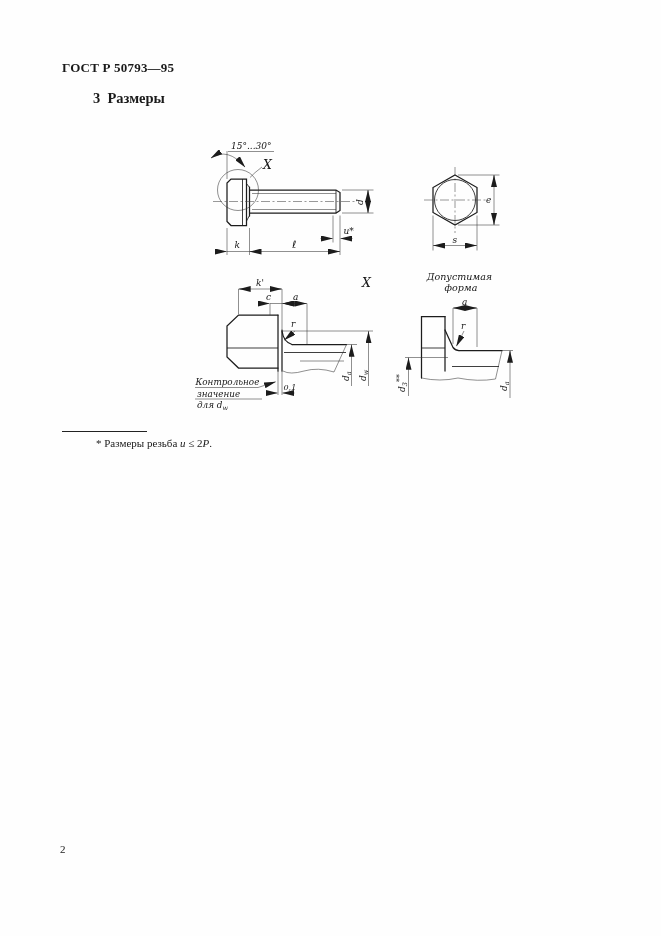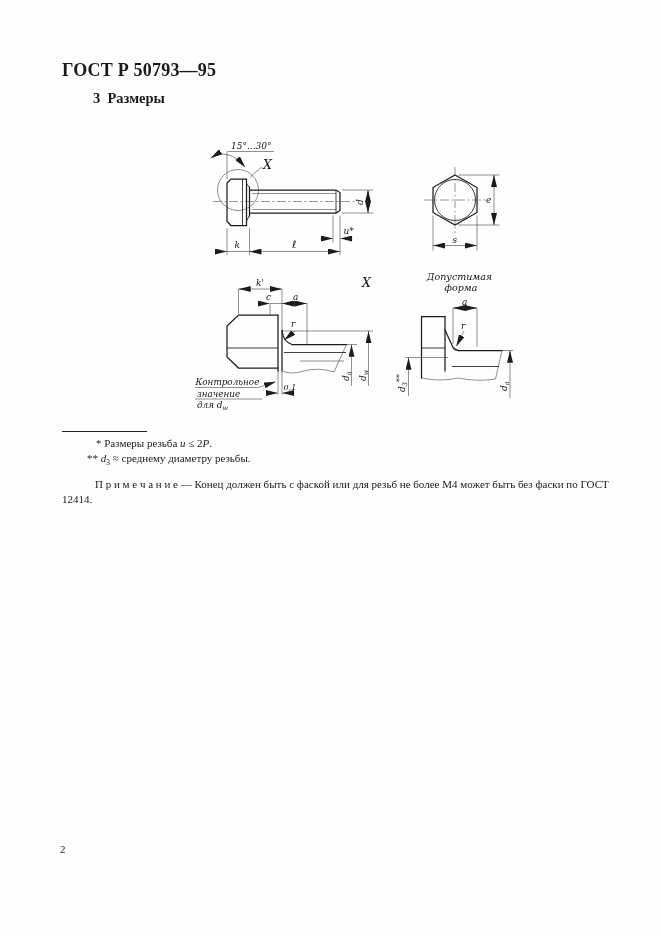--- a/index.html
+++ b/index.html
@@ -1,18 +1,18 @@
 <!DOCTYPE html>
 <html><head>
 <meta charset="utf-8">
 <style>
   html,body{margin:0;padding:0;background:#e8e8e8;}
   .page{position:relative;width:661px;height:936px;background:#fefefe;
         font-family:"Liberation Serif",serif;color:#1a1a1a;overflow:hidden;margin:0 auto;}
-  .header{position:absolute;left:62px;top:60px;font-weight:bold;font-size:18px;letter-spacing:.2px;}
+  .header{position:absolute;left:62px;top:60px;font-weight:bold;font-size:13px;letter-spacing:.2px;}
   .section-title{position:absolute;left:93px;top:90px;font-weight:bold;font-size:14.5px;white-space:pre;}
   svg.draw{position:absolute;left:0;top:0;}
   .fn{position:absolute;font-size:11px;white-space:pre;}
   #fn1{left:96px;top:437px;}
   #fn2{left:87px;top:452px;}
   .fn i{font-style:italic;}
   .fn sub{font-size:7.5px;}
   .fnline{position:absolute;left:62px;top:431px;width:85px;border-top:1.2px solid #222;}
   .note{position:absolute;left:62px;top:477px;width:547px;font-size:11px;line-height:14.5px;text-indent:33px;}
   .pagenum{position:absolute;left:60px;top:843px;font-size:11px;}
@@ -217,18 +217,16 @@
         <path class="t" marker-end="url(#arr)" d="M 510,359 V 351.2"></path>
         <text class="lbl" transform="rotate(-90 507 391)" x="507" y="391"><tspan>d</tspan><tspan class="sub" dy="2">a</tspan></text>
       </g>
     </g>
   </svg>
 
   <div class="fnline"></div>
 
   <div class="fn" id="fn1"><span>*</span><span> Размеры резьба </span><i>u</i><span> ≤ 2</span><i>P</i><span>.</span></div>
 
-  <div class="fn" id="fn2"><span>**</span><span> </span><i>d</i><sub>3</sub><span> ≈ среднему диаметру резьбы.</span></div>
-
-  <div class="note"><span>П р и м е ч а н и е</span><span> — </span><span>Конец должен быть с фаской или для резьб не более М4 может быть без фаски по ГОСТ 12414.</span></div>
+
 
   <div class="pagenum">2</div>
 </div>
 
 </body></html>

